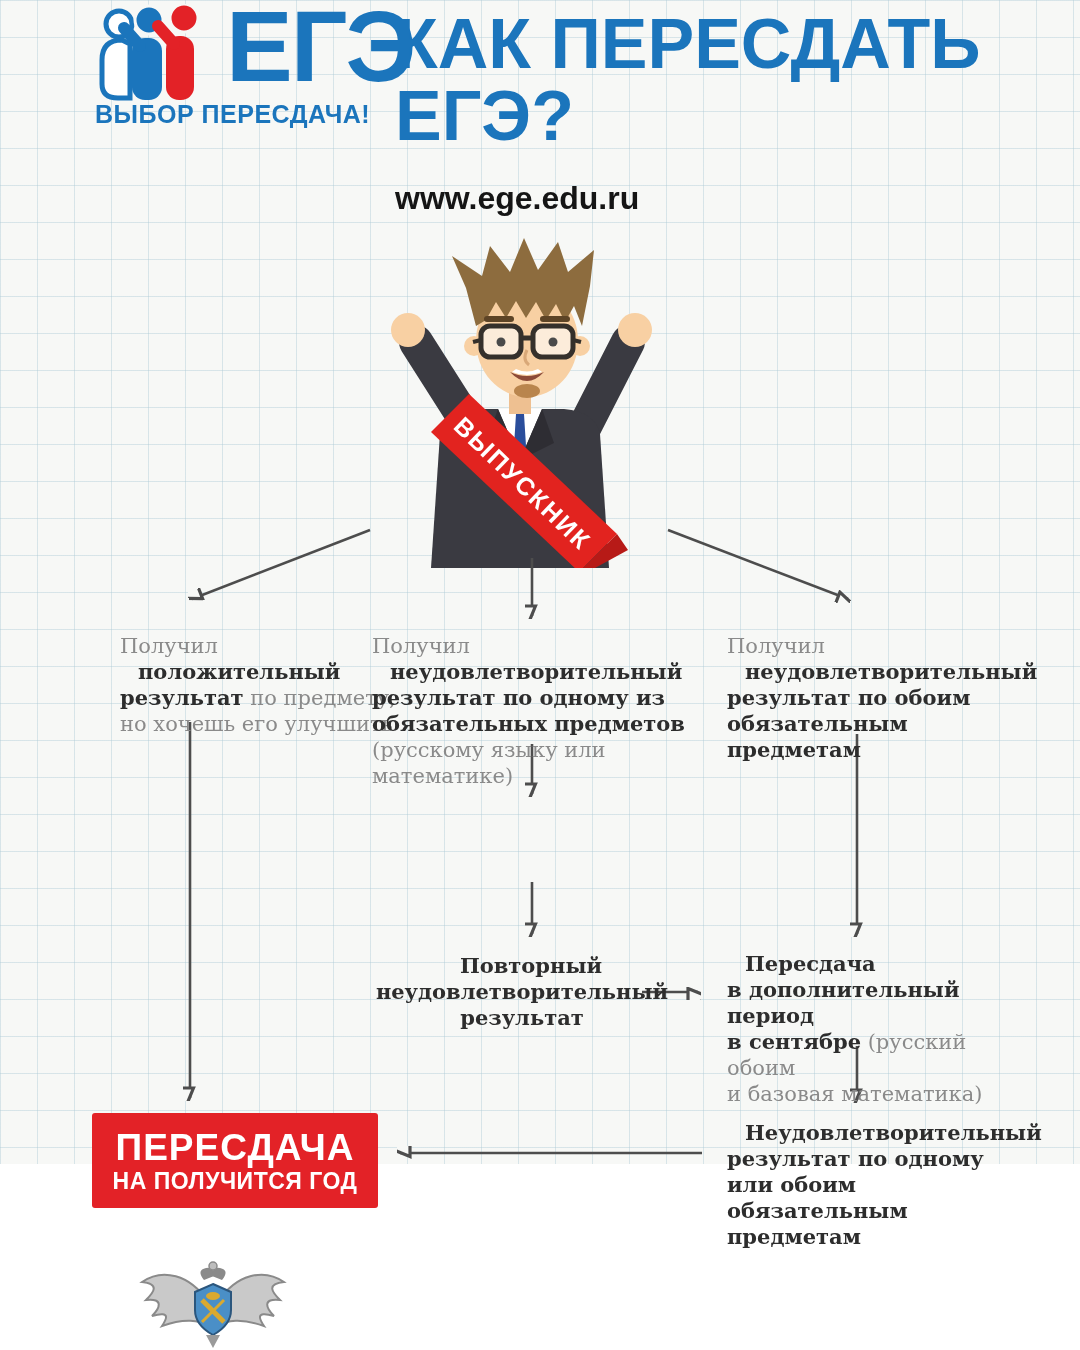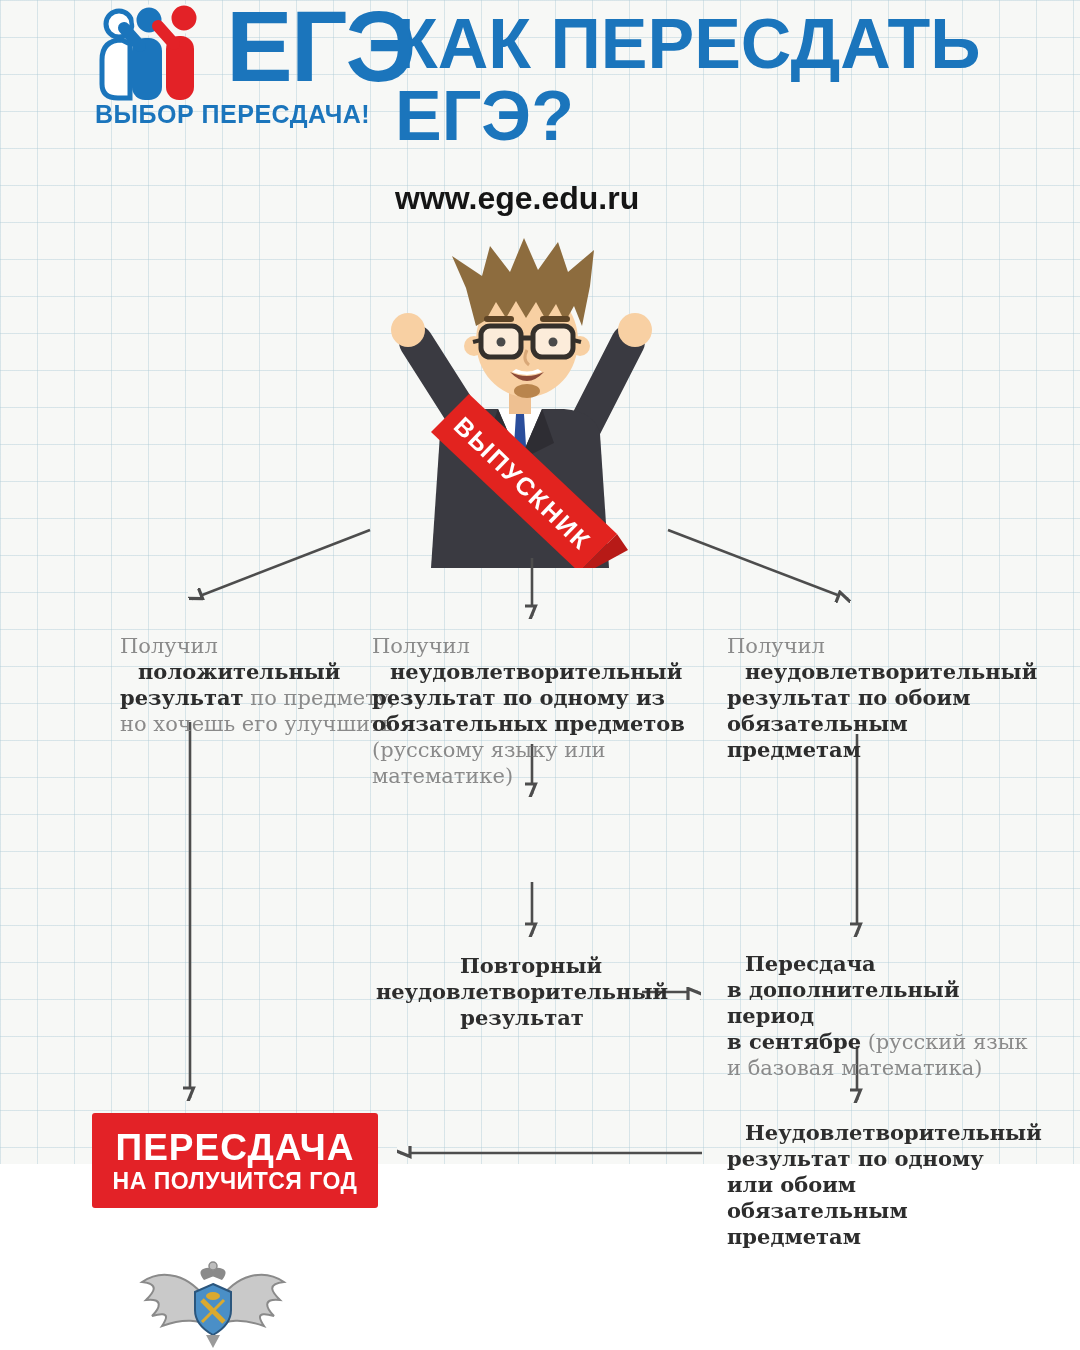--- a/index.html
+++ b/index.html
@@ -164,21 +164,21 @@
 результат по обоим
 обязательным предметам</b></div>
 
 
   <div class="abs flow-text" id="node-repeat"><b>Повторный
 неудовлетворительный
 результат</b></div>
 
   <div class="abs flow-text" id="node-september"><b>Пересдача
 в дополнительный период
-в сентябре</b><span> (русский язык
+в сентябре</b><span> (русский обоим
 и базовая математика)</span></div>
 
   <div class="abs flow-text" id="node-fail-again"><b>Неудовлетворительный
 результат по одному
 или обоим обязательным
 предметам</b></div>
 
   <div class="abs" id="retake-box">
     <div class="l1">ПЕРЕСДАЧА</div>
     <div class="l2">НА ПОЛУЧИТСЯ ГОД</div>

